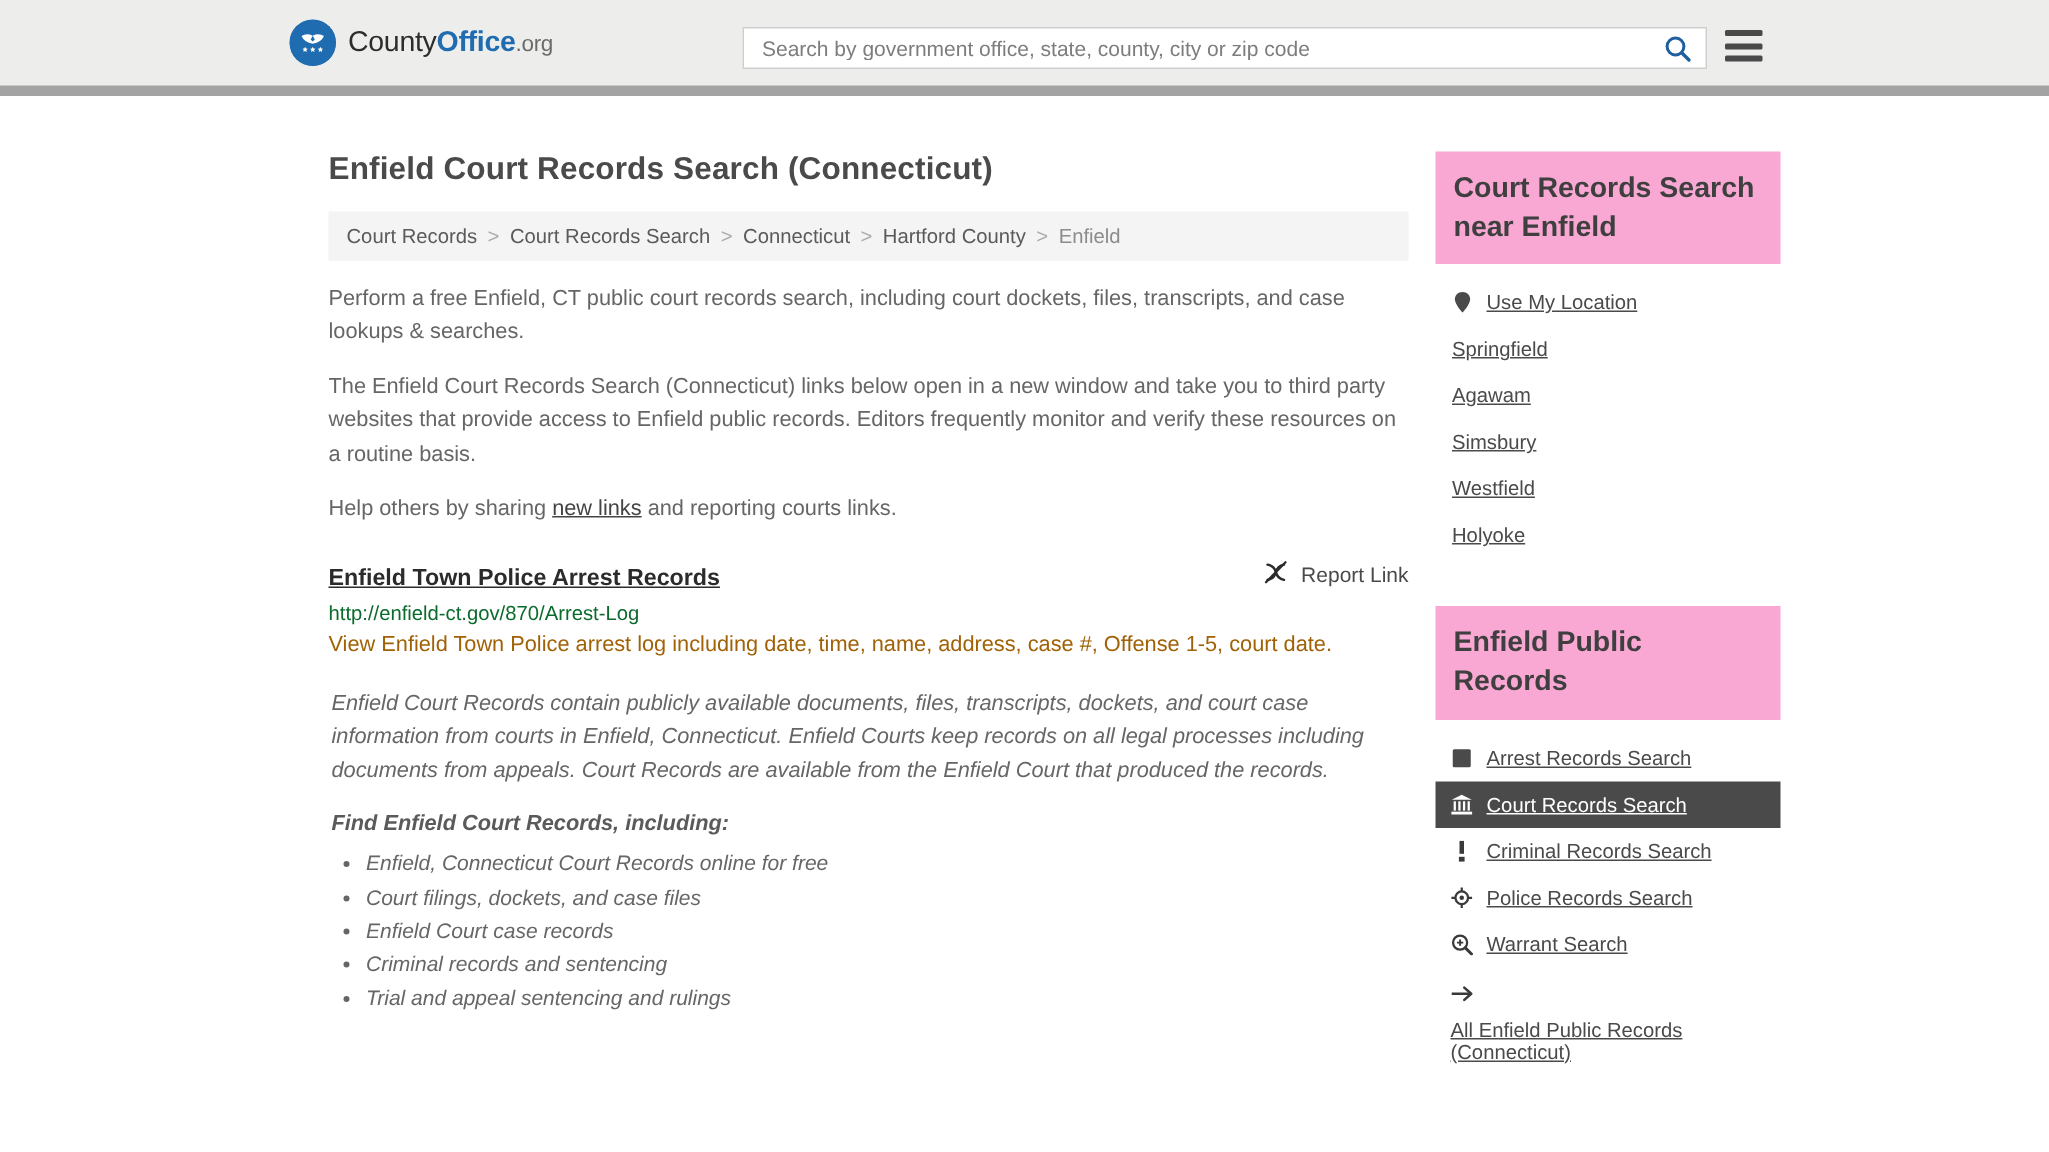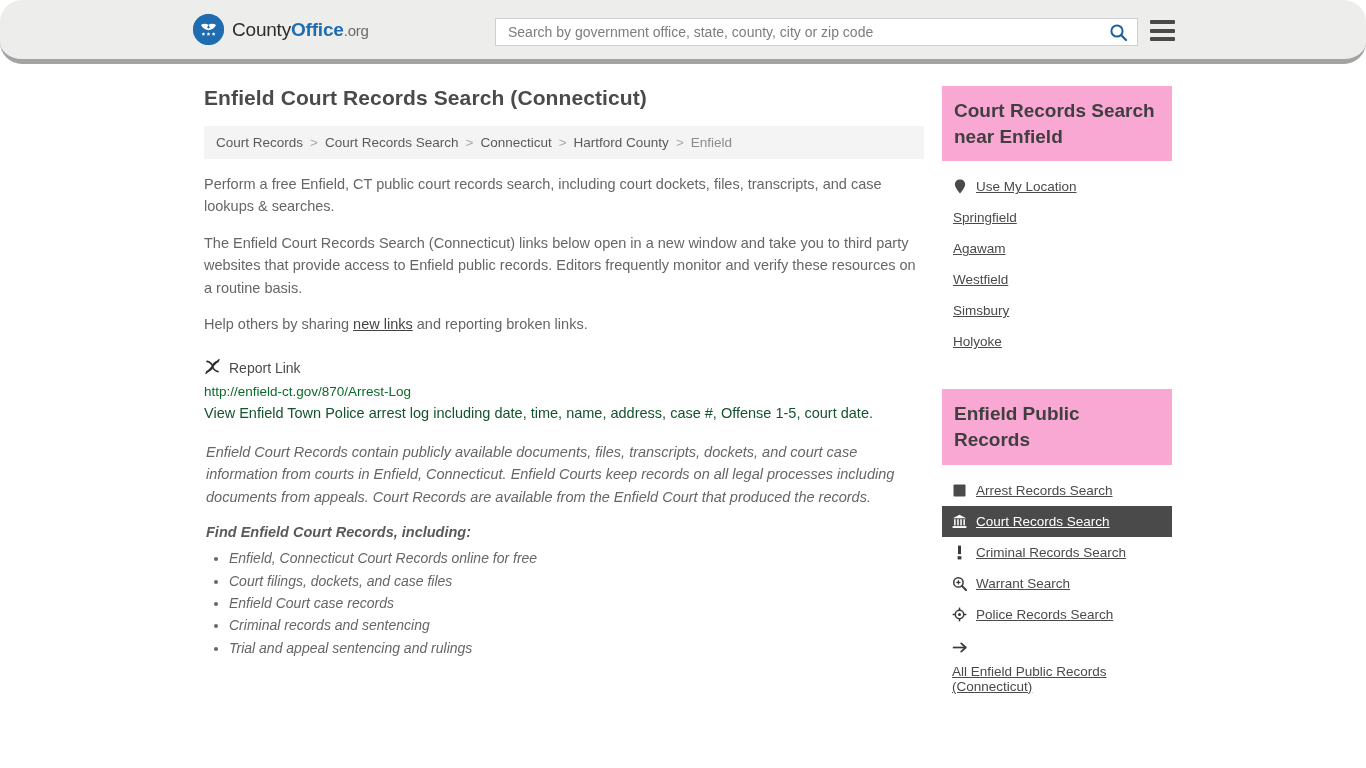--- a/index.html
+++ b/index.html
@@ -12,24 +12,23 @@
     background: #ffffff;
     font-family: "Liberation Sans", sans-serif;
     color: #555555;
     overflow: hidden;
   }
 
   
   .site-header {
     height: 64px;
     background: #ededeb;
-    border-bottom: 5px solid #a3a3a3;
+    border-bottom: 7px solid #a3a3a3;
     display: flex;
     position: relative;
-    border-radius: 22px;
   }
   .brand {
     display: flex;
     align-items: center;
     margin-left: 193px;
     text-decoration: none;
     gap: 8px;
   }
   .brand-mark {
     width: 31px; height: 31px;
@@ -91,21 +90,21 @@
   .hamburger span {
     display: block;
     height: 4px;
     background: #4a4a4a;
     border-radius: 1px;
   }
 
   
   .page {
     width: 1366px;
-    padding: 0;
+    padding: 15px;
     position: relative;
   }
   .content-row {
     display: flex;
     align-items: flex-start;
     padding-left: 204px;
     padding-right: 196px;
     padding-top: 22px;
   }
   .main-col { width: 720px; flex: 0 0 720px; }
@@ -174,21 +173,21 @@
   .result-url {
     display: block;
     font-size: 13.5px;
     color: #0a6b2c;
     margin-top: 6px;
     text-decoration: none;
   }
   .result-desc {
     font-size: 14.5px;
     line-height: 1.6;
-    color: #14532d;
+    color: #a16207;
     margin: 3px 0 0 0;
   }
 
   
   .section-head {
     background: #f4f4f4;
     padding: 13px 12px;
     font-size: 15.5px;
     font-weight: bold;
     color: #4a4a4a;
@@ -298,24 +297,25 @@
         <a href="#">Connecticut</a>
         <span class="sep">&gt;</span>
         <a href="#">Hartford County</a>
         <span class="sep">&gt;</span>
         <span class="current">Enfield</span>
       </nav>
 
       <p class="body-text">Perform a free Enfield, CT public court records search, including court dockets, files, transcripts, and case lookups &amp; searches.</p>
       <p class="body-text">The Enfield Court Records Search (Connecticut) links below open in a new window and take you to third party websites that provide access to Enfield public records. Editors frequently monitor and verify these resources on a routine basis.</p>
 
-      <p class="body-text"><span>Help others by sharing </span><a class="inline-link" href="#">new links</a><span> and reporting broken links.</span></p>
+      <p class="body-text"><span>Help others by sharing </span><a class="inline-link" href="#">new links</a><span> and reporting courts links.</span></p>
 
       <div class="result-block">
         <div class="result-head">
+          <a class="result-title" href="#">Enfield Town Police Arrest Records</a>
           <a class="report-link" href="#">
             <span>
               <svg width="17" height="17" viewBox="0 0 17 17" aria-hidden="true">
                 <path d="M3 3.4 C6 4 8 6 8.6 8.4 C9.2 11 11 13 14 13.6" fill="none" stroke="#2b2b2b" stroke-width="1.6" stroke-linecap="round"></path>
                 <path d="M14 3.4 C11 4 9.2 6 8.6 8.4 C8 11 6 13 3 13.6" fill="none" stroke="#2b2b2b" stroke-width="1.6" stroke-linecap="round"></path>
                 <line x1="2" y1="15.2" x2="15" y2="1.8" stroke="#2b2b2b" stroke-width="1.5" stroke-linecap="round"></line>
               </svg>
             </span>
             <span>Report Link</span>
           </a>
@@ -352,24 +352,24 @@
             <a href="#">Use My Location</a>
           </div>
 
           <div class="side-item plain">
             <a href="#">Springfield</a>
           </div>
           <div class="side-item plain">
             <a href="#">Agawam</a>
           </div>
           <div class="side-item plain">
+            <a href="#">Simsbury</a>
+          </div>
+          <div class="side-item plain">
             <a href="#">Westfield</a>
-          </div>
-          <div class="side-item plain">
-            <a href="#">Simsbury</a>
           </div>
           <div class="side-item plain">
             <a href="#">Holyoke</a>
           </div>
         </div>
       </div>
 
       <div class="side-panel" style="margin-top:32px;">
         <div class="side-head">Enfield Public Records</div>
         <div class="side-list">
@@ -403,43 +403,43 @@
                 <rect x="2" y="0.6" width="3" height="8.6" fill="#3a3a3a"></rect>
                 <rect x="1.6" y="11.2" width="3.8" height="3.2" fill="#3a3a3a"></rect>
               </svg>
             </span>
             <a href="#">Criminal Records Search</a>
           </div>
 
           <div class="side-item">
             <span class="side-icon">
               <svg width="15" height="15" viewBox="0 0 15 15" aria-hidden="true">
-                <circle cx="6.4" cy="6.4" r="4.7" fill="none" stroke="#3a3a3a" stroke-width="1.5"></circle>
-                <line x1="4.3" y1="6.4" x2="8.5" y2="6.4" stroke="#3a3a3a" stroke-width="1.3"></line>
-                <line x1="6.4" y1="4.3" x2="6.4" y2="8.5" stroke="#3a3a3a" stroke-width="1.3"></line>
-                <line x1="9.9" y1="9.9" x2="14" y2="14" stroke="#3a3a3a" stroke-width="2" stroke-linecap="round"></line>
-              </svg>
-            </span>
-            <a href="#">Warrant Search</a>
-          </div>
-
-          <div class="side-item">
-            <span class="side-icon">
-              <svg width="15" height="15" viewBox="0 0 15 15" aria-hidden="true">
                 <circle cx="7.5" cy="7.5" r="4.2" fill="none" stroke="#3a3a3a" stroke-width="1.5"></circle>
                 <circle cx="7.5" cy="7.5" r="1.5" fill="#3a3a3a"></circle>
                 <line x1="7.5" y1="0.6" x2="7.5" y2="3.4" stroke="#3a3a3a" stroke-width="1.5"></line>
                 <line x1="7.5" y1="11.6" x2="7.5" y2="14.4" stroke="#3a3a3a" stroke-width="1.5"></line>
                 <line x1="0.6" y1="7.5" x2="3.4" y2="7.5" stroke="#3a3a3a" stroke-width="1.5"></line>
                 <line x1="11.6" y1="7.5" x2="14.4" y2="7.5" stroke="#3a3a3a" stroke-width="1.5"></line>
               </svg>
             </span>
             <a href="#">Police Records Search</a>
           </div>
 
+          <div class="side-item">
+            <span class="side-icon">
+              <svg width="15" height="15" viewBox="0 0 15 15" aria-hidden="true">
+                <circle cx="6.4" cy="6.4" r="4.7" fill="none" stroke="#3a3a3a" stroke-width="1.5"></circle>
+                <line x1="4.3" y1="6.4" x2="8.5" y2="6.4" stroke="#3a3a3a" stroke-width="1.3"></line>
+                <line x1="6.4" y1="4.3" x2="6.4" y2="8.5" stroke="#3a3a3a" stroke-width="1.3"></line>
+                <line x1="9.9" y1="9.9" x2="14" y2="14" stroke="#3a3a3a" stroke-width="2" stroke-linecap="round"></line>
+              </svg>
+            </span>
+            <a href="#">Warrant Search</a>
+          </div>
+
           <div class="side-item multiline">
             <span class="side-icon">
               <svg width="15" height="13" viewBox="0 0 15 13" aria-hidden="true">
                 <line x1="0.8" y1="6.5" x2="12.6" y2="6.5" stroke="#3a3a3a" stroke-width="1.7"></line>
                 <path d="M9.2 2.4 L13.8 6.5 L9.2 10.6" fill="none" stroke="#3a3a3a" stroke-width="1.7" stroke-linecap="round" stroke-linejoin="round"></path>
               </svg>
             </span>
             <a href="#">All Enfield Public Records (Connecticut)</a>
           </div>
 

